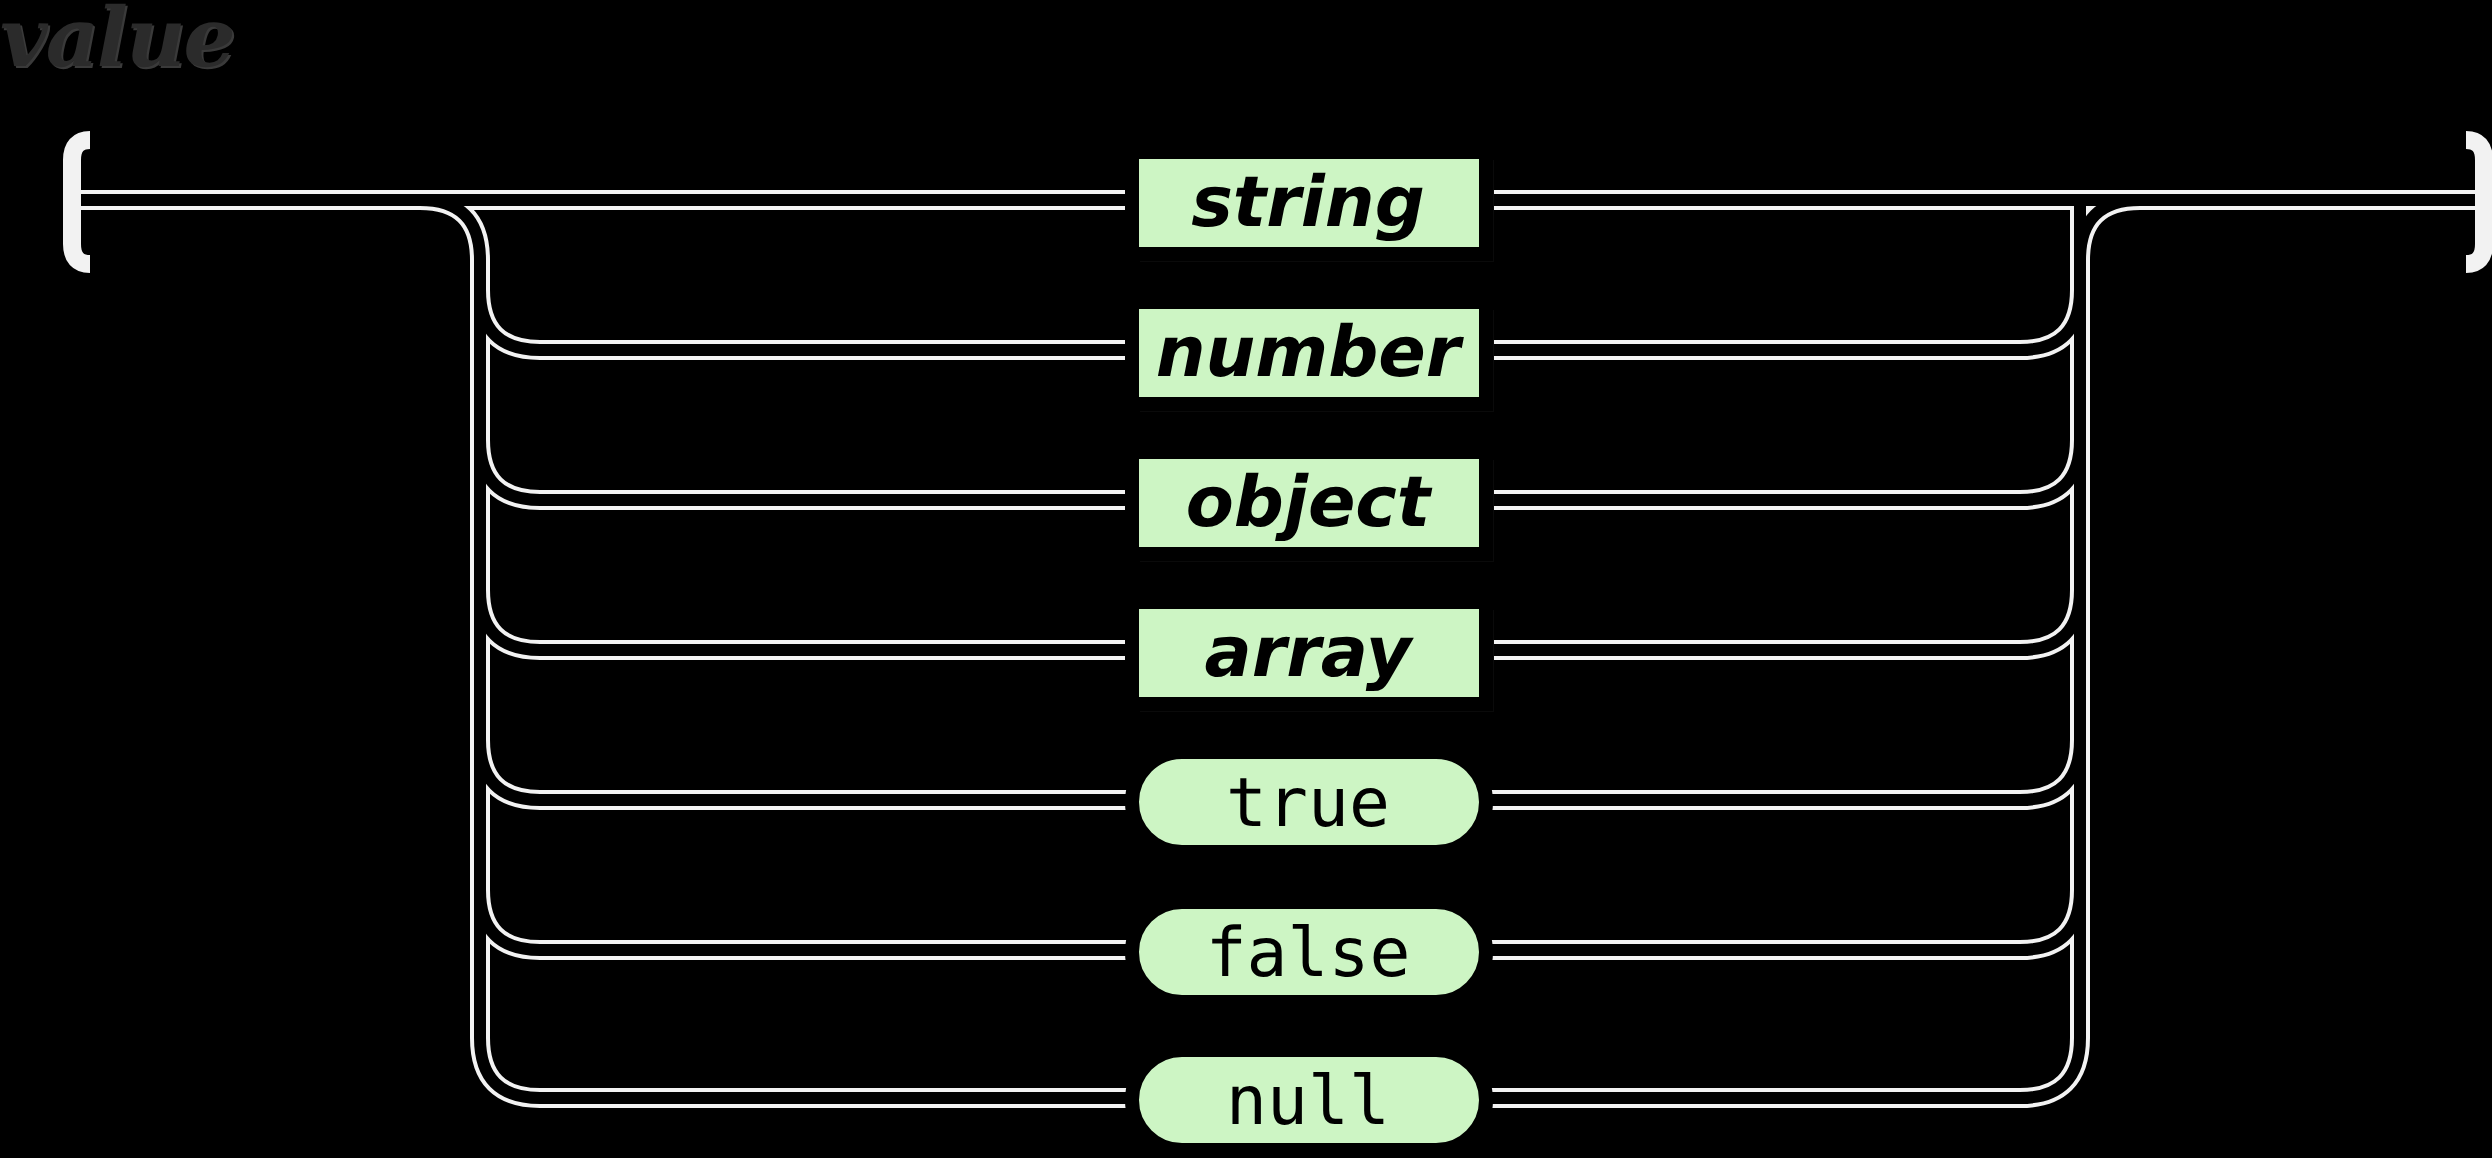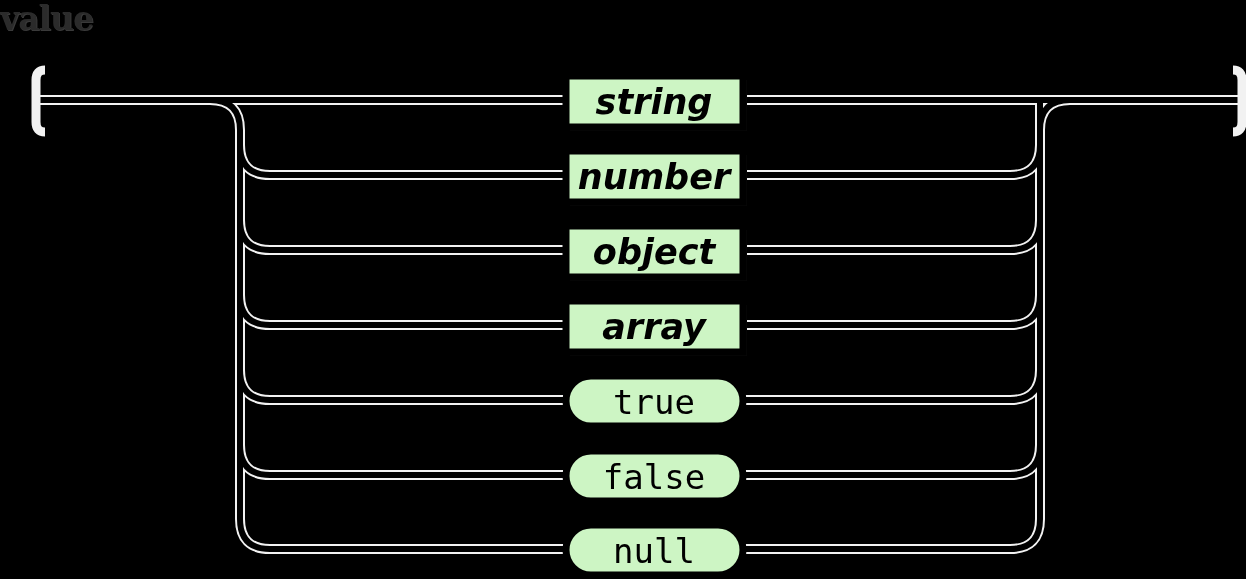--- a/index.html
+++ b/index.html
@@ -75,22 +75,23 @@
     font-size: 34px;
     fill: #000000;
     text-anchor: middle;
     dominant-baseline: central;
   }
   #title {
     position: absolute;
     left: 0px;
     top: 0px;
     font-family: "DejaVu Serif", serif;
+    font-style: italic;
     font-weight: bold;
-    font-size: 33px;
+    font-size: 41px;
     line-height: 38px;
     color: #2b2b2b;
     text-shadow: 1px 1px 0 #3a3a3a;
     letter-spacing: -1px;
     white-space: nowrap;
     user-select: none;
   }
 </style>
 </head>
 <body>

